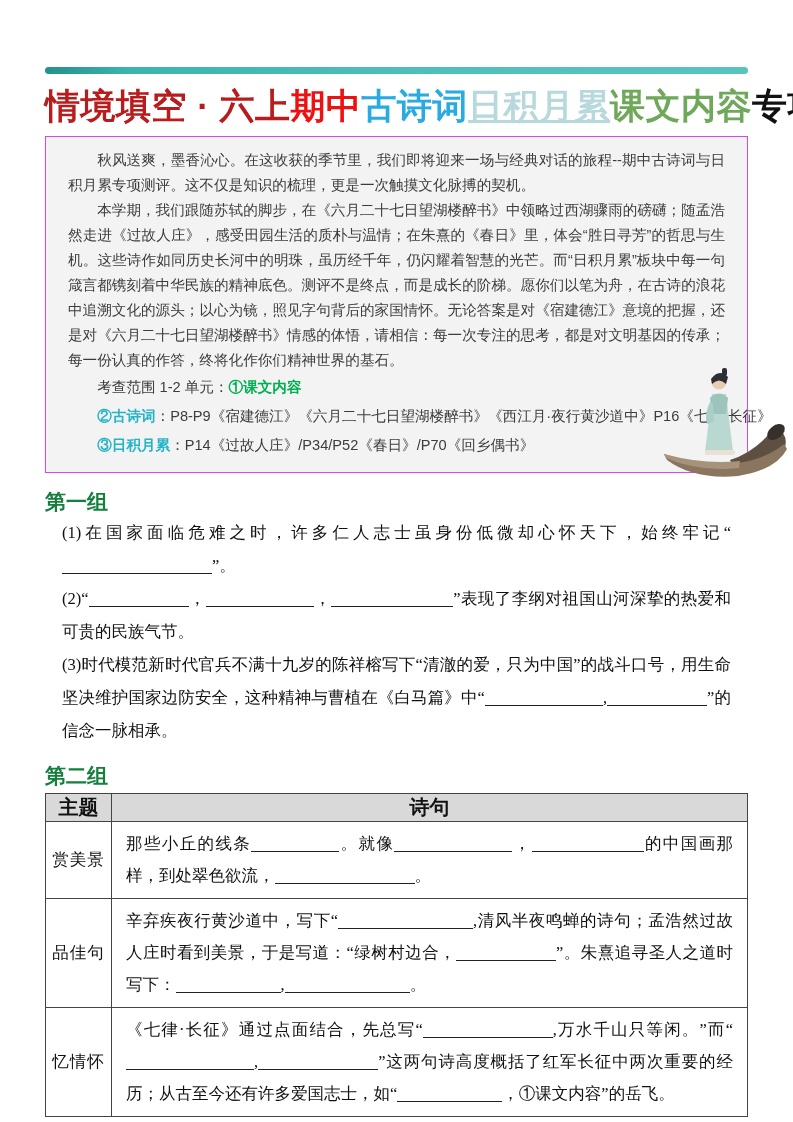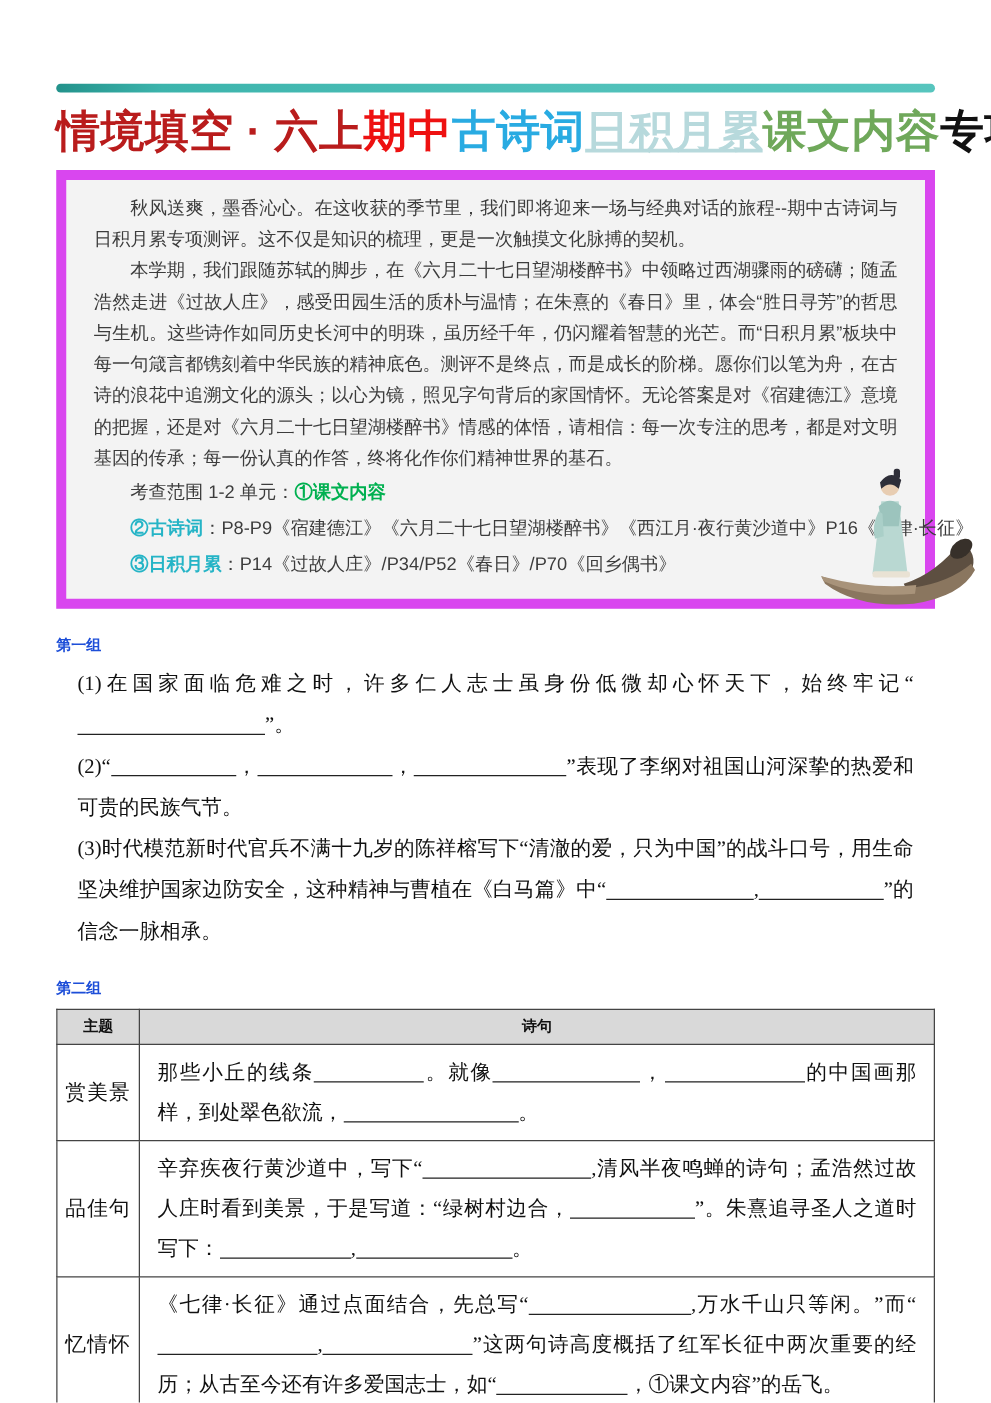--- a/index.html
+++ b/index.html
@@ -13,51 +13,51 @@
   .rule-bar.top { margin-top:67px; }
 
   .page-title {
     margin:11px 45px 0; text-align:center;
     font-size:35px; font-weight:900; letter-spacing:0.5px;
     line-height:42px; white-space:nowrap;
   }
 
   .intro-box {
     position:relative; margin:9px 45px 0;
-    border:8px solid #d946ef; background:#f3f3f3;
+    border:1px solid #d946ef; background:#f3f3f3;
     padding:11px 22px 12px;
     font-size:14.6px; line-height:25px; color:#3c3c3c;
   }
   .intro-box p { text-indent:2em; text-align:justify; }
   .scope-line { text-indent:2em; line-height:29px; white-space:nowrap; color:#3c3c3c; }
   .scope-green { color:#00b050; font-weight:bold; }
   .scope-cyan  { color:#25b4c6; font-weight:bold; }
 
   .illu { position:absolute; right:-45px; bottom:-10px; width:132px; height:150px; pointer-events:none; }
 
-  .group-heading { margin:17px 45px 0; font-size:12px; font-weight:bold; color:#1d4ed8; line-height:24px; }
+  .group-heading { margin:17px 45px 0; font-size:21px; font-weight:bold; color:#15803d; line-height:24px; }
 
   .questions { margin:2px 62px 0; font-family:"Liberation Serif", serif; font-size:16.5px; line-height:33px; color:#111; }
   .questions .q { text-align:justify; }
 
   .blank {
     display:inline-block; height:1em;
     border-bottom:1.4px solid #222;
     vertical-align:-3px;
   }
 
   table.sheet {
     width:703px; margin:5px 45px 0;
     border-collapse:collapse; table-layout:fixed;
     font-family:"Liberation Serif", serif; font-size:16.5px; color:#111;
   }
   table.sheet th, table.sheet td { border:1.5px solid #444; }
   table.sheet th {
     background:#d9d9d9; height:28px; font-weight:bold;
-    font-size:12px; text-align:center;
+    font-size:20px; text-align:center;
   }
   th.col-theme { width:66px; }
   td.theme-cell { text-align:center; vertical-align:middle; letter-spacing:1px; }
   td.verse-cell { padding:6px 14px; line-height:32px; text-align:justify; vertical-align:middle; }
   tr.row-short td { height:76px; }
   tr.row-tall  td { height:108px; }
 </style>
 </head>
 <body>
 

